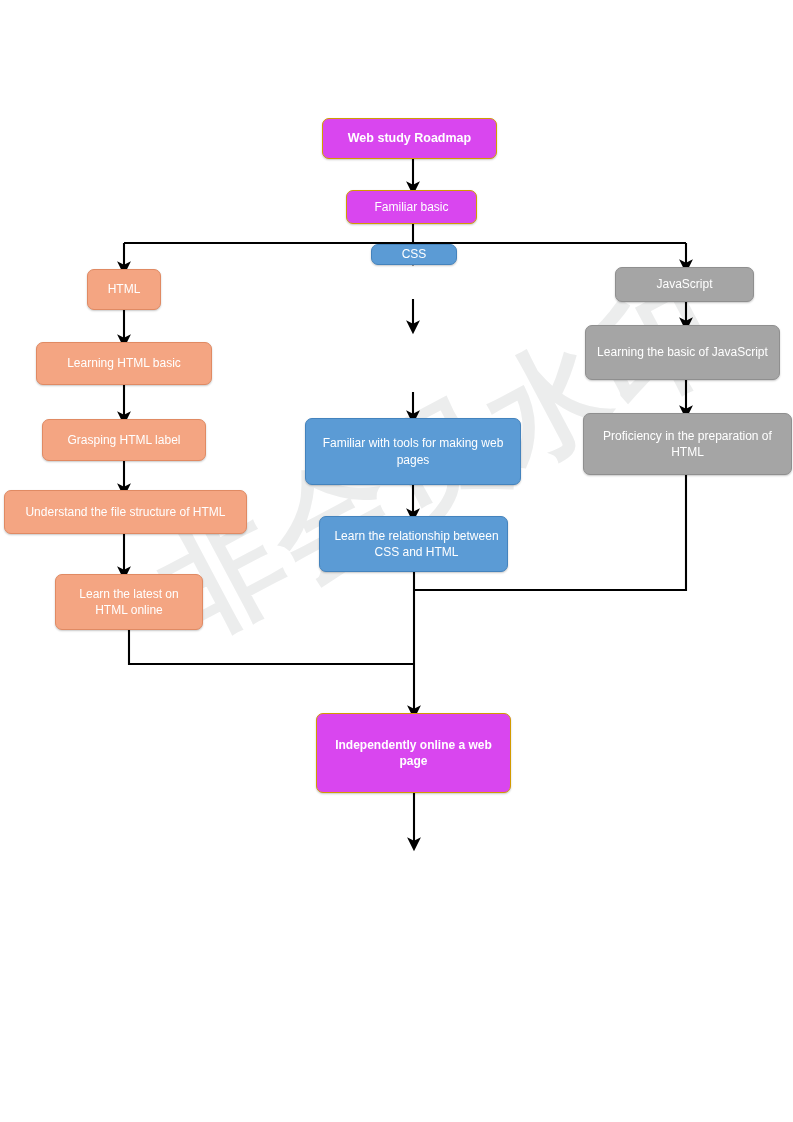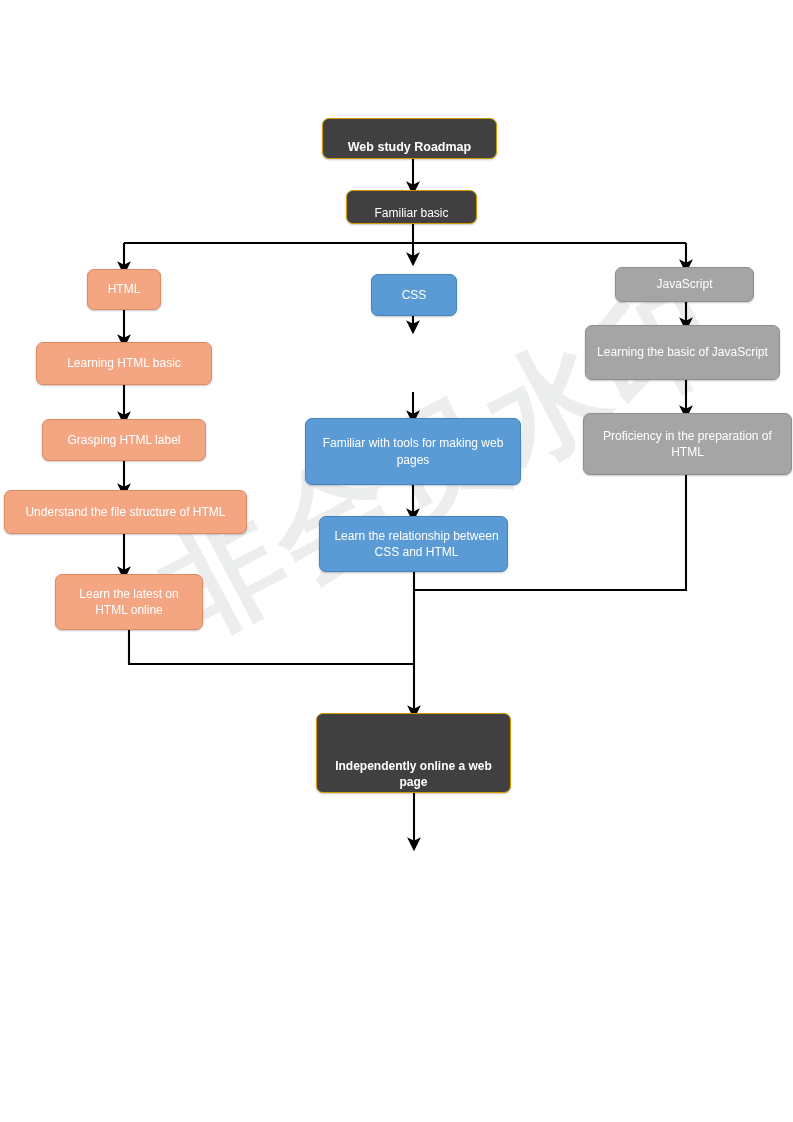--- a/index.html
+++ b/index.html
@@ -62,21 +62,21 @@
     text-align: center;
     color: #ffffff;
     border-radius: 7px;
     z-index: 3;
     line-height: 1.35;
     padding: 2px 6px;
     box-shadow: 0 1px 2px rgba(0,0,0,0.22);
   }
   .node .lbl { display: block; width: 100%; }
 
-  .n-gold   { background: #404040; border: 1px solid #d29b00; align-items: flex-end; }
+  .n-gold   { background: #d946ef; border: 1px solid #d29b00; }
   .n-orange { background: #F4A582; border: 1px solid #e08a63; }
   .n-blue   { background: #5B9BD5; border: 1px solid #4483bd; }
   .n-gray   { background: #A5A5A5; border: 1px solid #8f8f8f; }
   .fs-12 { font-size: 12px; }
   .fs-13 { font-size: 12.5px; }
   .fs-20 { font-size: 19px; }
   .bold  { font-weight: 700; }
 </style>
 </head>
 <body>
@@ -144,21 +144,21 @@
   </div>
 
   <div class="node n-orange fs-12" style="left:4px; top:490px; width:243px; height:44px;">
     <span class="lbl">Understand the file structure of HTML</span>
   </div>
 
   <div class="node n-orange fs-12" style="left:55px; top:574px; width:148px; height:56px;">
     <span class="lbl">Learn the latest on HTML online</span>
   </div>
 
-  <div class="node n-blue fs-12" style="left:371px; top:274px; width:86px; height:42px;text-align:center;">
+  <div class="node n-blue fs-12" style="left:371px; top:244px; width:86px; height:21px;text-align:center;">
     <span class="lbl">CSS</span>
   </div>
 
 
   <div class="node n-blue fs-12" style="left:305px; top:418px; width:216px; height:67px;">
     <span class="lbl">Familiar with tools for making web pages</span>
   </div>
 
   <div class="node n-blue fs-12" style="left:319px; top:516px; width:189px; height:56px;padding-left:12px;">
     <span class="lbl">Learn the relationship between CSS and HTML</span>

